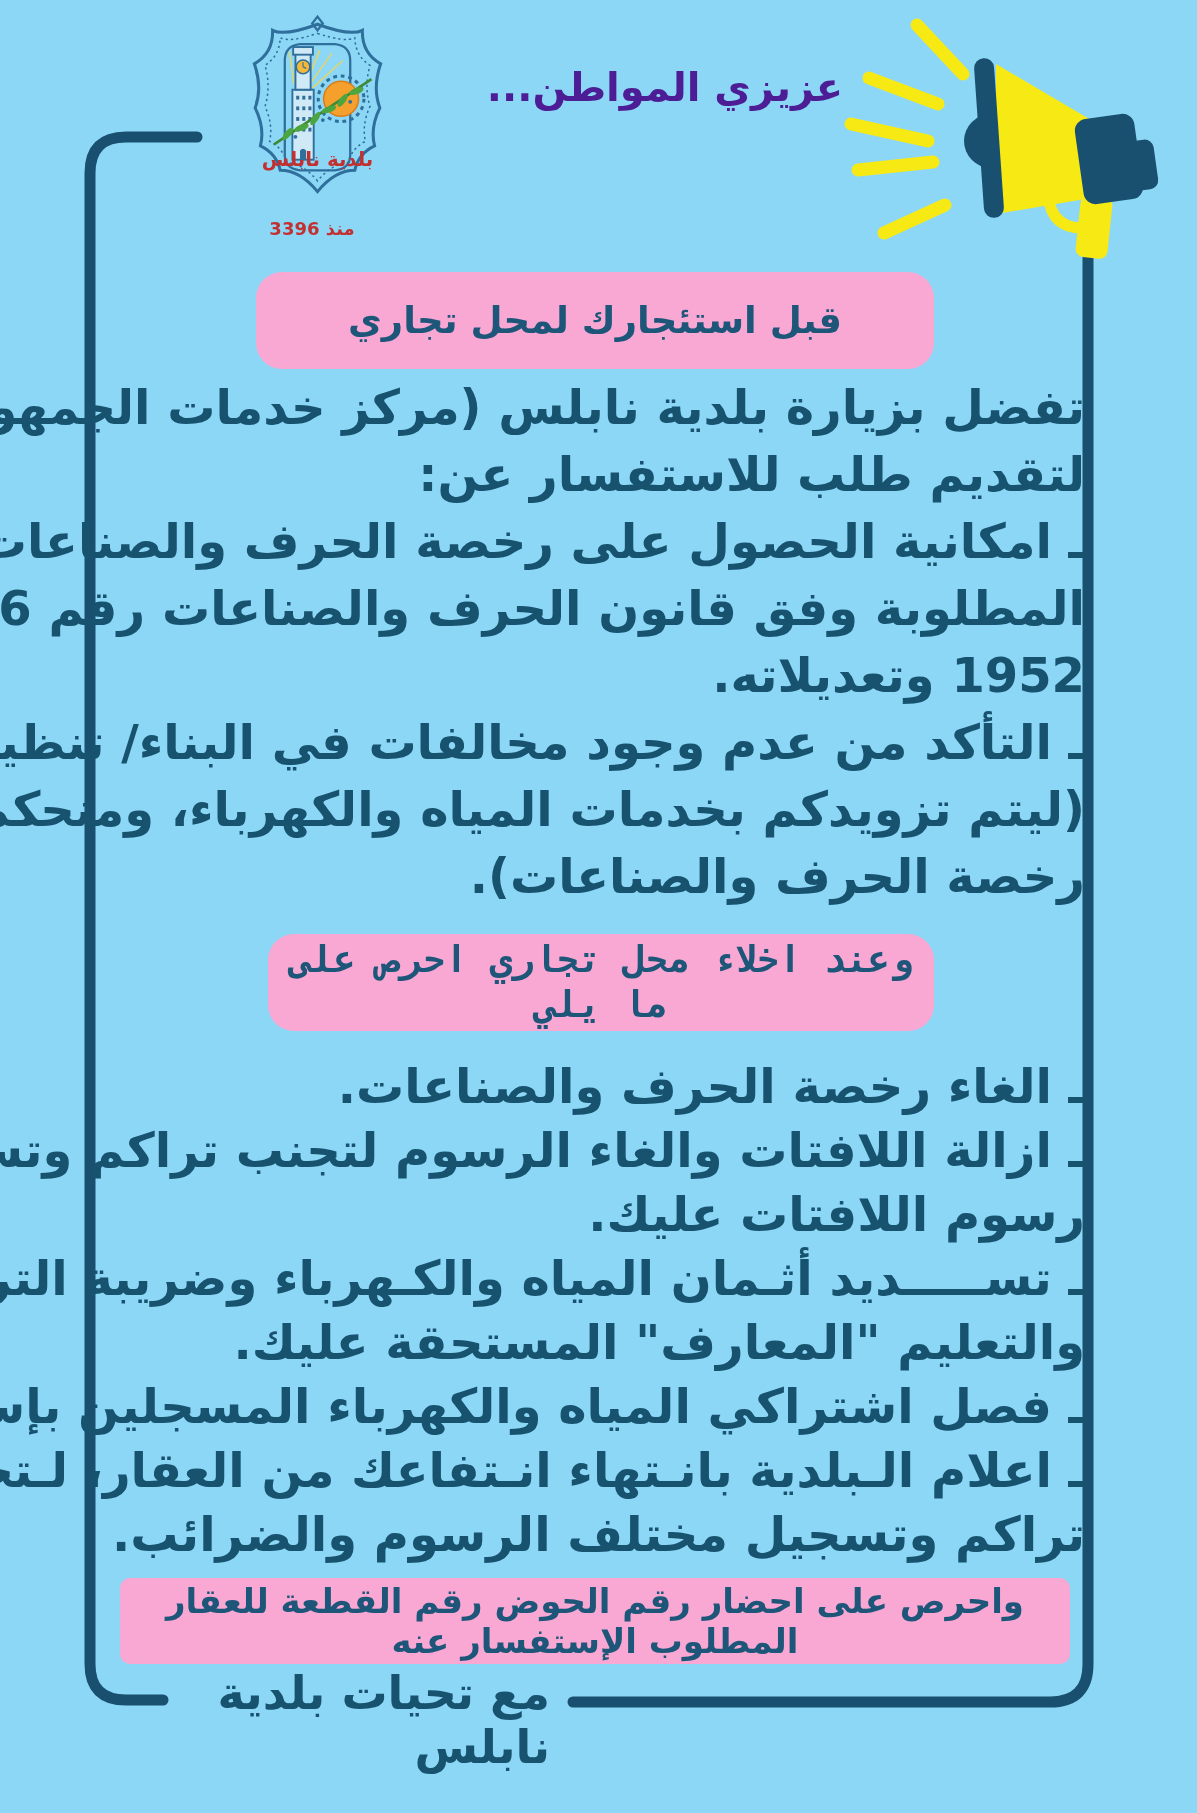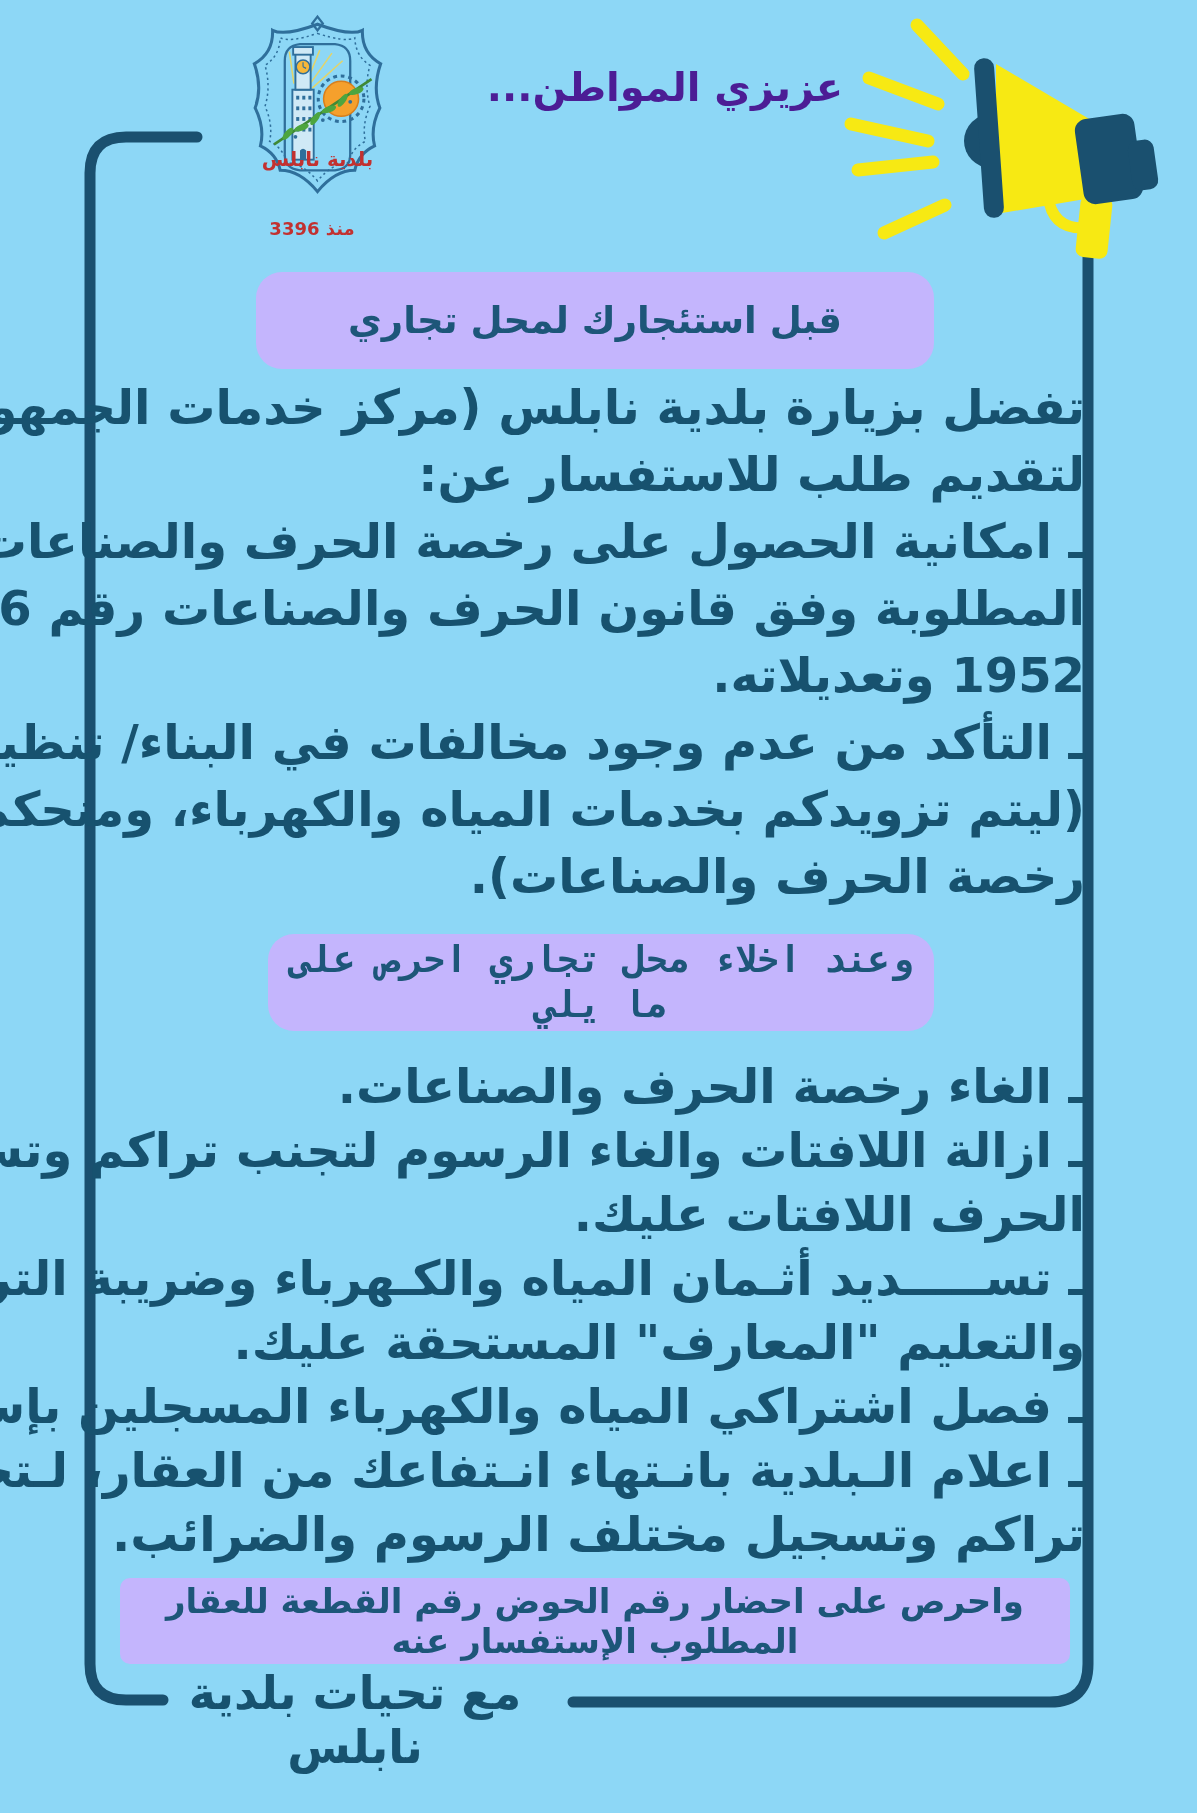--- a/index.html
+++ b/index.html
@@ -11,40 +11,40 @@
     font-family:"DejaVu Sans",sans-serif;
   }
   .abs{position:absolute;}
   .rtl{direction:rtl;unicode-bidi:isolate;}
   #page-title{
     left:480px;top:64px;width:370px;
     font-size:40px;font-weight:bold;text-align:center;
     color:#4c1d95;letter-spacing:1px;
   }
   .banner{
-    background:#c4b5fd;border-radius:26px;
+    background:#f9a8d4;border-radius:26px;
     display:flex;align-items:center;justify-content:center;
     font-weight:bold;color:#1d5679;text-align:center;
   }
   #banner-1{left:256px;top:272px;width:678px;height:97px;font-size:37px;}
   #banner-2{left:268px;top:934px;width:666px;height:97px;font-size:37px;font-family:Liberation Mono, monospace;}
   #notice-bar{left:120px;top:1578px;width:950px;height:86px;font-size:34px;border-radius:10px;}
   .bodyblock{
     left:100px;width:985px;
     font-weight:bold;font-size:48px;line-height:67px;
     color:#17526f;
   }
   #body-1{top:374px;}
   #body-2{top:1054px;line-height:64px;}
   .ln{white-space:nowrap;}
   .ln.right{text-align:right;}
   .ln.center{text-align:right;}
   #footer-text{
     left:160px;top:1666px;width:390px;
-    font-size:46px;font-weight:bold;color:#17526f;text-align:center;
+    font-size:46px;font-weight:bold;color:#17526f;
   }
   #logo-since{
     left:222px;top:218px;width:180px;text-align:center;
     font-size:18px;font-weight:bold;color:#c23130;
   }
   svg{display:block;}
 </style>
 </head>
 <body>
 
@@ -157,21 +157,21 @@
     <div class="ln center">رخصة الحرف والصناعات).</div>
   </div>
 
   <div class="abs banner" id="banner-2">
     <span class="rtl">وعند اخلاء محل تجاري احرص على ما يلي</span>
   </div>
 
   <div class="abs bodyblock rtl" id="body-2">
     <div class="ln right">ـ الغاء رخصة الحرف والصناعات.</div>
     <div class="ln right">ـ ازالة اللافتات والغاء الرسوم لتجنب تراكم وتســجيل</div>
-    <div class="ln center">الحرف اللافتات عليك.</div>
+    <div class="ln center">رسوم اللافتات عليك.</div>
     <div class="ln right">ـ تســـــديد أثـمان المياه والكـهرباء وضريبة التربية</div>
     <div class="ln center">والتعليم "المعارف" المستحقة عليك.</div>
     <div class="ln right">ـ فصل اشتراكي المياه والكهرباء المسجلين بإسمك.</div>
     <div class="ln right">ـ اعلام الـبلدية بانـتهاء انـتفاعك من العقار، لـتجـنب</div>
     <div class="ln center">تراكم وتسجيل مختلف الرسوم والضرائب.</div>
   </div>
 
   <div class="abs banner" id="notice-bar">
     <span class="rtl">واحرص على احضار رقم الحوض رقم القطعة للعقار المطلوب الإستفسار عنه</span>
   </div>

